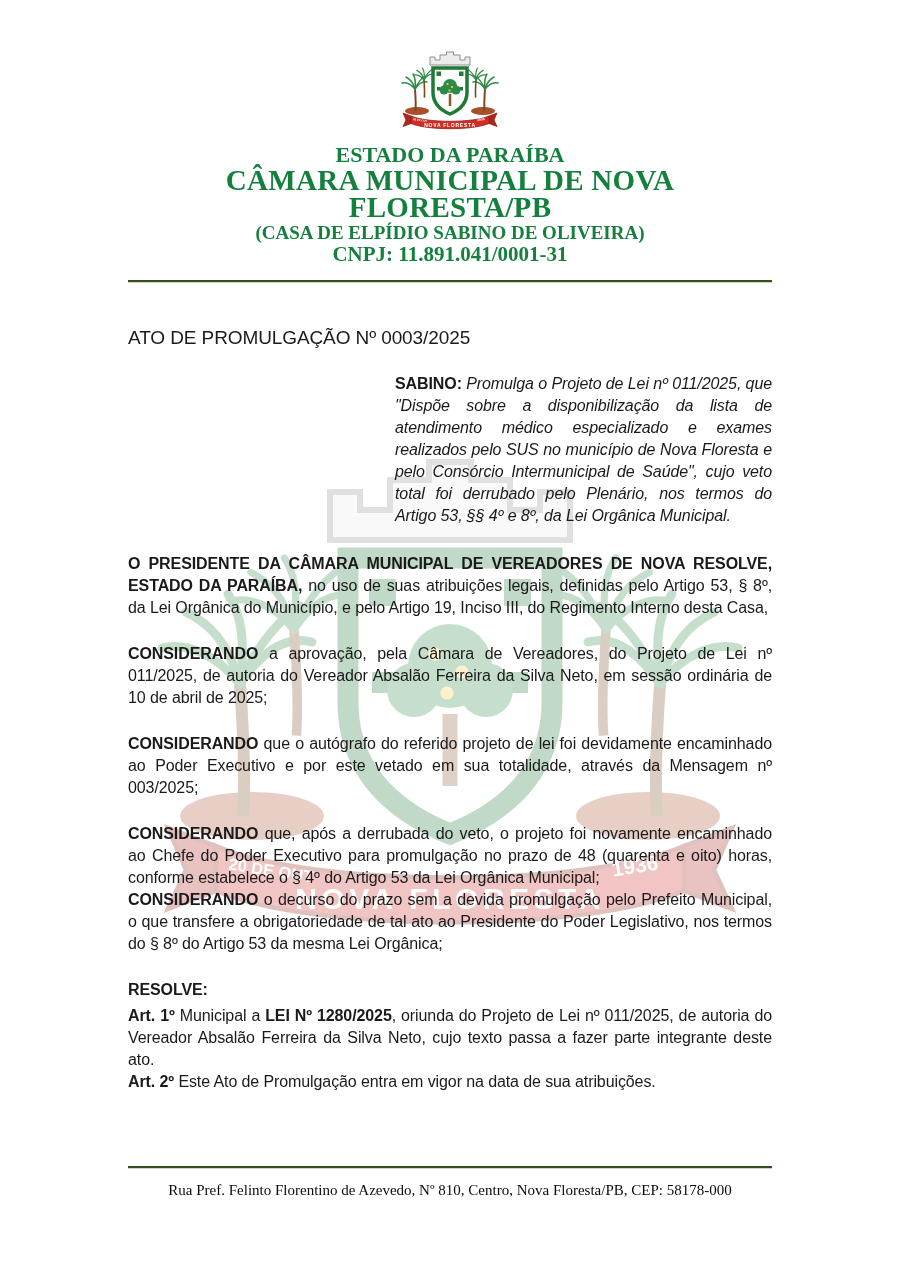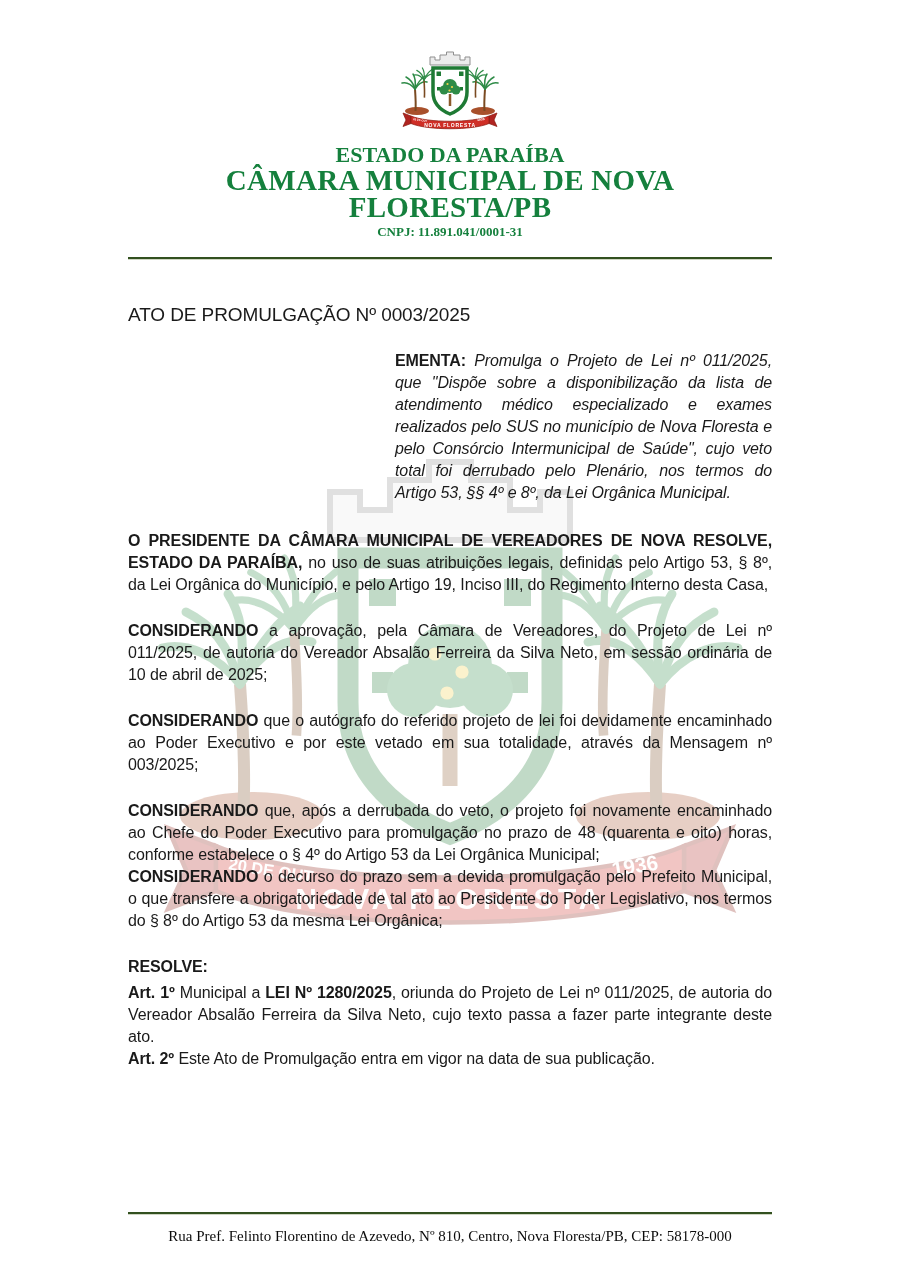--- a/index.html
+++ b/index.html
@@ -30,21 +30,21 @@
     position: relative;
     z-index: 1;
     padding: 0 128px;
   }
   header { text-align: center; padding-top: 50px; }
   .crest { width: 100px; height: 86px; display: inline-block; }
   .lh-line { font-family: "Liberation Serif", serif; font-weight: bold; color: #15803d; }
   .lh-state   { font-size: 22px; line-height: 25px; margin-top: 2px; }
   .lh-chamber { font-size: 29px; line-height: 27px; letter-spacing: 0.3px; }
   .lh-house   { font-size: 19px; line-height: 23px; }
-  .lh-cnpj    { font-size: 13px; line-height: 21px; }
+  .lh-cnpj    { font-size: 21px; line-height: 21px; }
   .rule {
     height: 2px;
     background: #32501f;
     border-bottom: 1px solid #cfd6c3;
   }
   .rule-top { margin-top: 15px; }
 
   main { margin-top: 44px; font-size: 16px; line-height: 22px; letter-spacing: -0.1px; }
   .doc-title { font-weight: normal; font-size: 19px; margin: 0 0 24px 0; }
   .ementa {
@@ -56,21 +56,21 @@
   .ementa em { font-style: italic; }
   p.para { margin: 0 0 24px 0; text-align: justify; }
   p.para.tight { margin-bottom: 0; }
   .resolve { font-weight: bold; margin: 0 0 4px 0; }
   p.article { margin: 0; text-align: justify; }
 
   footer {
     position: absolute;
     left: 128px;
     right: 128px;
-    top: 1212px;
+    top: 1166px;
     text-align: center;
     font-family: "Liberation Serif", serif;
     font-size: 15px;
     line-height: 19px;
     color: #0b0b0b;
   }
   footer .rule { margin-bottom: 12px; }
 </style>
 </head>
 <body>
@@ -222,29 +222,30 @@
           <path d="M22,132 L6,126 L12,140 L6,153 L22,147 Z" fill="#b02420" stroke="#8c1d14" stroke-width="1.5"></path>
           <path d="M178,132 L194,126 L188,140 L194,153 L178,147 Z" fill="#b02420" stroke="#8c1d14" stroke-width="1.5"></path>
           <path d="M22,132 C55,146 145,146 178,132 L178,147 C145,161 55,161 22,147 Z" fill="#cf2e26" stroke="#8c1d14" stroke-width="1.5"></path>
           <text x="40" y="142" text-anchor="middle" font-size="5.5" font-weight="bold" fill="#ffffff" font-family="Liberation Sans, sans-serif" transform="rotate(9 40 142)">20 DE OUT</text>
           <text x="100" y="153" text-anchor="middle" font-size="10" font-weight="bold" fill="#ffffff" letter-spacing="1.5" font-family="Liberation Sans, sans-serif">NOVA FLORESTA</text>
           <text x="162" y="141" text-anchor="middle" font-size="7" font-weight="bold" fill="#ffffff" transform="rotate(-9 162 141)">1936</text>
         </g>
       </svg>
       <div class="lh-line lh-state">ESTADO DA PARAÍBA</div>
       <div class="lh-line lh-chamber">CÂMARA MUNICIPAL DE NOVA FLORESTA/PB</div>
+      <div class="lh-line lh-house">(CASA DE ELPÍDIO SABINO DE OLIVEIRA)</div>
       <div class="lh-line lh-cnpj">CNPJ: 11.891.041/0001-31</div>
       <div class="rule rule-top"></div>
     </header>
 
     <main>
       <p class="doc-title">ATO DE PROMULGAÇÃO Nº 0003/2025</p>
 
       <div class="ementa">
-        <span class="label">EMENTA:</span><em> Promulga o Projeto de Lei nº 011/2025, que "Dispõe sobre a disponibilização da lista de atendimento médico especializado e exames realizados pelo SUS no município de Nova Floresta e pelo Consórcio Intermunicipal de Saúde", cujo veto total foi derrubado pelo Plenário, nos termos do Artigo 53, §§ 4º e 8º, da Lei Orgânica Municipal.</em>
+        <span class="label">SABINO:</span><em> Promulga o Projeto de Lei nº 011/2025, que "Dispõe sobre a disponibilização da lista de atendimento médico especializado e exames realizados pelo SUS no município de Nova Floresta e pelo Consórcio Intermunicipal de Saúde", cujo veto total foi derrubado pelo Plenário, nos termos do Artigo 53, §§ 4º e 8º, da Lei Orgânica Municipal.</em>
       </div>
 
       <p class="para">
         <strong>O PRESIDENTE DA CÂMARA MUNICIPAL DE VEREADORES DE NOVA RESOLVE, ESTADO DA PARAÍBA,</strong><span> no uso de suas atribuições legais, definidas pelo Artigo 53, § 8º, da Lei Orgânica do Município, e pelo Artigo 19, Inciso III, do Regimento Interno desta Casa,</span>
       </p>
 
       <p class="para">
         <strong>CONSIDERANDO</strong><span> a aprovação, pela Câmara de Vereadores, do Projeto de Lei nº 011/2025, de autoria do Vereador Absalão Ferreira da Silva Neto, em sessão ordinária de 10 de abril de 2025;</span>
       </p>
       <p class="para">
@@ -256,21 +257,21 @@
       <p class="para">
         <strong>CONSIDERANDO</strong><span> o decurso do prazo sem a devida promulgação pelo Prefeito Municipal, o que transfere a obrigatoriedade de tal ato ao Presidente do Poder Legislativo, nos termos do § 8º do Artigo 53 da mesma Lei Orgânica;</span>
       </p>
 
       <p class="resolve">RESOLVE:</p>
 
       <p class="article">
         <strong>Art. 1º</strong><span> Municipal a </span><strong>LEI Nº 1280/2025</strong><span>, oriunda do Projeto de Lei nº 011/2025, de autoria do Vereador Absalão Ferreira da Silva Neto, cujo texto passa a fazer parte integrante deste ato.</span>
       </p>
       <p class="article">
-        <strong>Art. 2º</strong><span> Este Ato de Promulgação entra em vigor na data de sua publicação.</span>
+        <strong>Art. 2º</strong><span> Este Ato de Promulgação entra em vigor na data de sua atribuições.</span>
       </p>
     </main>
   </div>
 
   <footer>
     <div class="rule"></div>
     <div>Rua Pref. Felinto Florentino de Azevedo, Nº 810, Centro, Nova Floresta/PB, CEP: 58178-000</div>
   </footer>
 
 </div>

